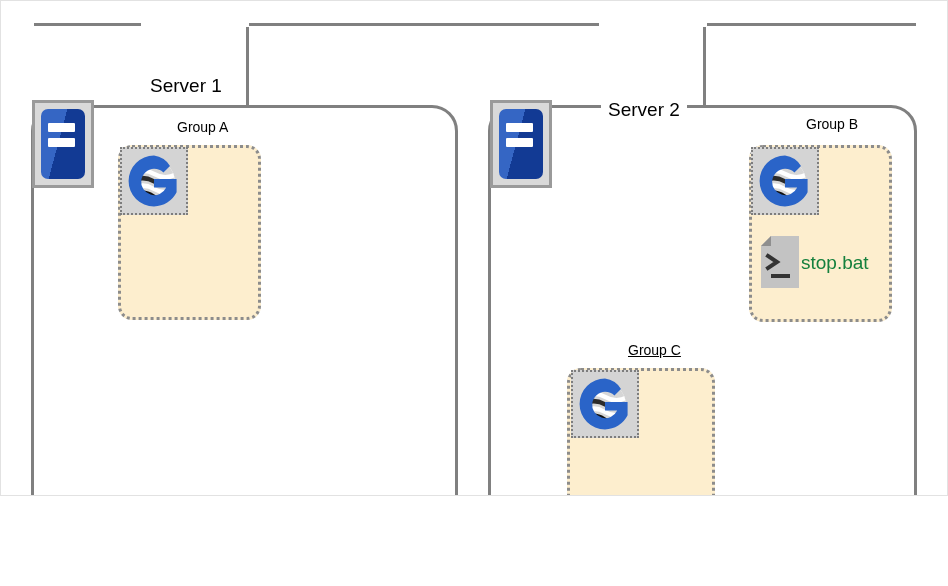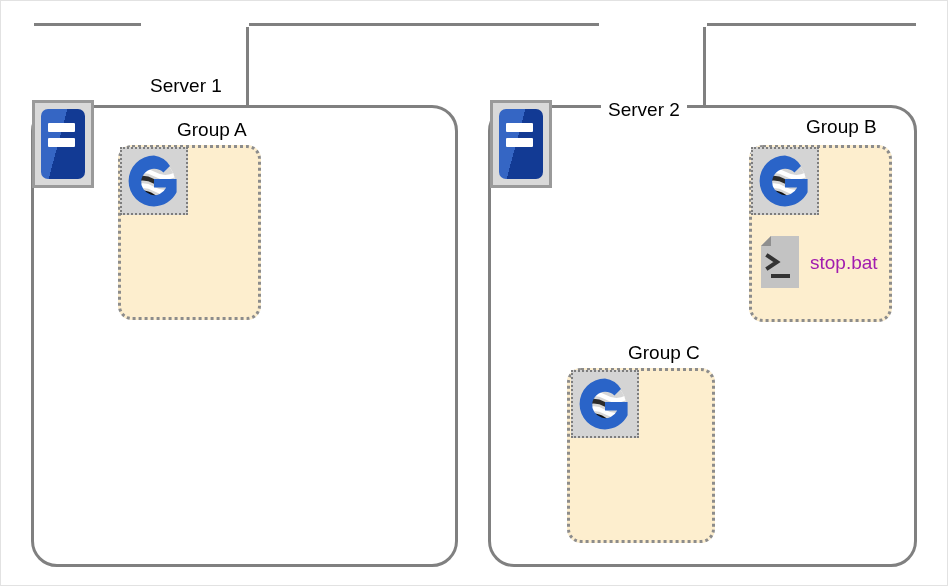--- a/index.html
+++ b/index.html
@@ -7,21 +7,21 @@
     padding: 0;
     background: #ffffff;
   }
   body {
     font-family: "Liberation Sans", sans-serif;
   }
 
   #canvas {
     position: relative;
     width: 948px;
-    height: 586px;
+    height: 496px;
     background: #ffffff;
     border: 1px solid #e2e2e2;
     box-sizing: border-box;
     overflow: hidden;
   }
 
   
   .rail {
     position: absolute;
     background: #808080;
@@ -110,28 +110,28 @@
     border: 3px dotted #8c8c8c;
     border-radius: 14px;
     box-sizing: border-box;
   }
   #group-a-box { left: 117px; top: 144px; width: 143px; height: 175px; }
   #group-b-box { left: 748px; top: 144px; width: 143px; height: 177px; }
   #group-c-box { left: 566px; top: 367px; width: 148px; height: 175px; }
 
   .group-label {
     position: absolute;
-    font-size: 19px;
+    font-size: 14px;
     color: #000000;
     white-space: nowrap;
     line-height: 1;
   }
   #group-a-label { left: 176px; top: 119px; }
   #group-b-label { left: 805px; top: 116px; }
-  #group-c-label { left: 627px; top: 342px; }
+  #group-c-label { left: 627px; top: 342px; text-decoration: underline; }
 
   
   .instance-icon {
     position: absolute;
     width: 68px;
     height: 68px;
     background: #d4d4d4;
     border: 2px dotted #7d7d7d;
     box-sizing: border-box;
   }
@@ -149,22 +149,21 @@
   #file-stop-bat { left: 758px; top: 233px; }
   .file-icon {
     position: relative;
     width: 42px;
     height: 56px;
     flex: none;
   }
   .file-icon svg { display: block; width: 100%; height: 100%; }
   .file-name {
     font-size: 19px;
-    color: #a21caf;
-    margin-left: 9px;
+    color: #15803d;
     white-space: nowrap;
     line-height: 1;
   }
 </style>
 </head>
 <body>
 
 <div id="canvas">
 
   <div class="rail rail-h"></div>

